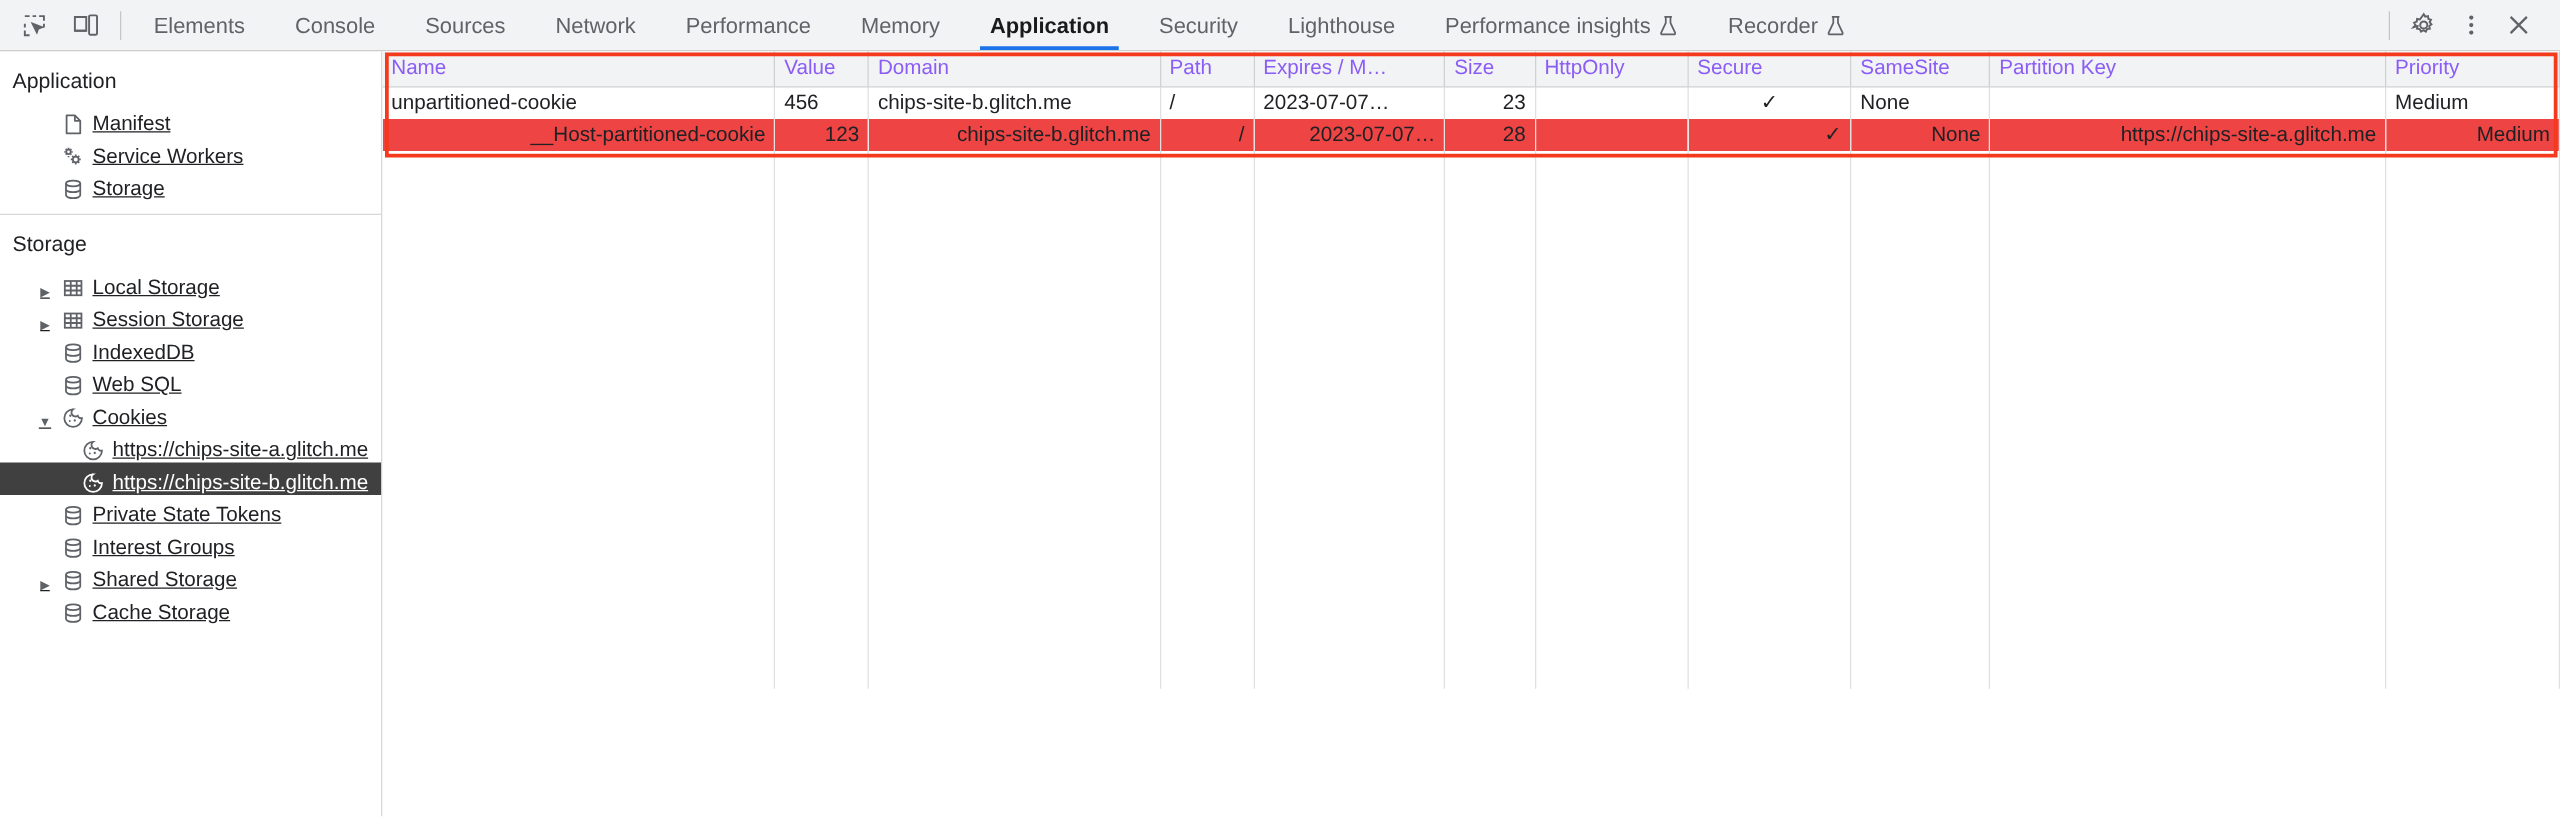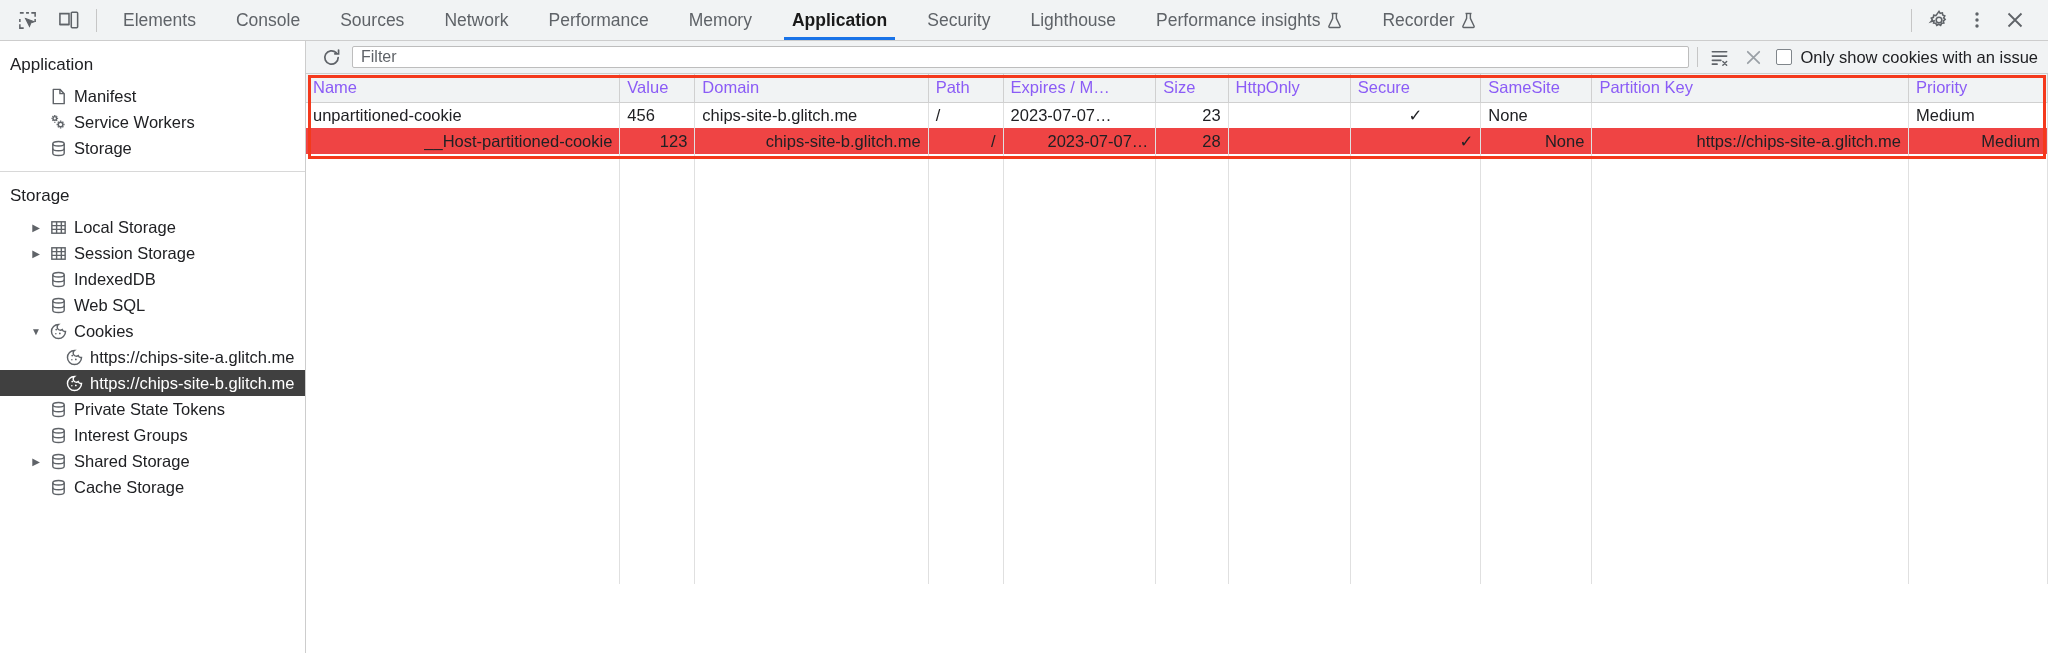--- a/index.html
+++ b/index.html
@@ -79,27 +79,28 @@
     overflow: hidden;
     flex: none;
   }
   .panel-section { padding: 8px 0 10px 0; }
   .panel-section.divided { border-bottom: 1px solid #d8d8d8; }
   .section-title {
     font-size: 17px; color: #202124;
     padding: 6px 0 8px 10px;
   }
   .tree-item {
-    display: flex; align-items: center;
+    display: flex; align-items: flex-end;
     height: 26px;
     font-size: 16.5px;
     color: #202124;
     padding-left: 10px;
     cursor: pointer;
     white-space: nowrap;
+    text-decoration: underline;
   }
   .tree-item.sel { background: #404040; color: #fff; }
   .tree-item.sel .ti-icon { color: #fff; }
   .twisty {
     width: 20px; flex: none;
     display: flex; align-items: center; justify-content: center;
     color: #5f6368; font-size: 10px;
   }
   .twisty.spacer { visibility: hidden; }
   .ti-icon {
@@ -463,45 +464,20 @@
               </svg>
             </span>
             <span>Cache Storage</span>
           </div>
         </div>
     </div>
   </div>
 
   <div class="main">
 
-    <div class="filterbar">
-      <div class="fb-icon">
-        <svg width="21" height="21" viewBox="0 0 22 22" fill="none" stroke="currentColor" stroke-width="1.8" stroke-linecap="round">
-          <path d="M18 11a7 7 0 1 1-2.1-5"></path>
-          <path d="M18.4 3.2v3.9h-3.9"></path>
-        </svg>
-      </div>
-      <input class="filter-input" type="text" placeholder="Filter" style="">
-      <div class="fb-sep"></div>
-      <div class="fb-icon">
-        <svg width="21" height="21" viewBox="0 0 22 22" fill="none" stroke="currentColor" stroke-width="1.7" stroke-linecap="round">
-          <path d="M3.5 5h15M3.5 9.5h15M3.5 14h9M3.5 18h5"></path>
-          <path d="M14.5 15.2l4 4M18.5 15.2l-4 4" stroke-width="1.5"></path>
-        </svg>
-      </div>
-      <div class="fb-icon">
-        <svg width="21" height="21" viewBox="0 0 22 22" fill="none" stroke="#9aa0a6" stroke-width="1.8" stroke-linecap="round">
-          <path d="M5 5l12 12M17 5L5 17"></path>
-        </svg>
-      </div>
-      <label class="chk-wrap">
-        <span class="chk-box"></span>
-        <span>Only show cookies with an issue</span>
-      </label>
-    </div>
 
     <div class="grid-wrap">
       <div class="hl-box" style="border-color: rgb(244, 57, 28);"></div>
       <table class="cookie-grid">
         <colgroup>
           <col style="width:226px">
             <col style="width:54px">
             <col style="width:168px">
           <col style="width:54px">
             <col style="width:110px">

